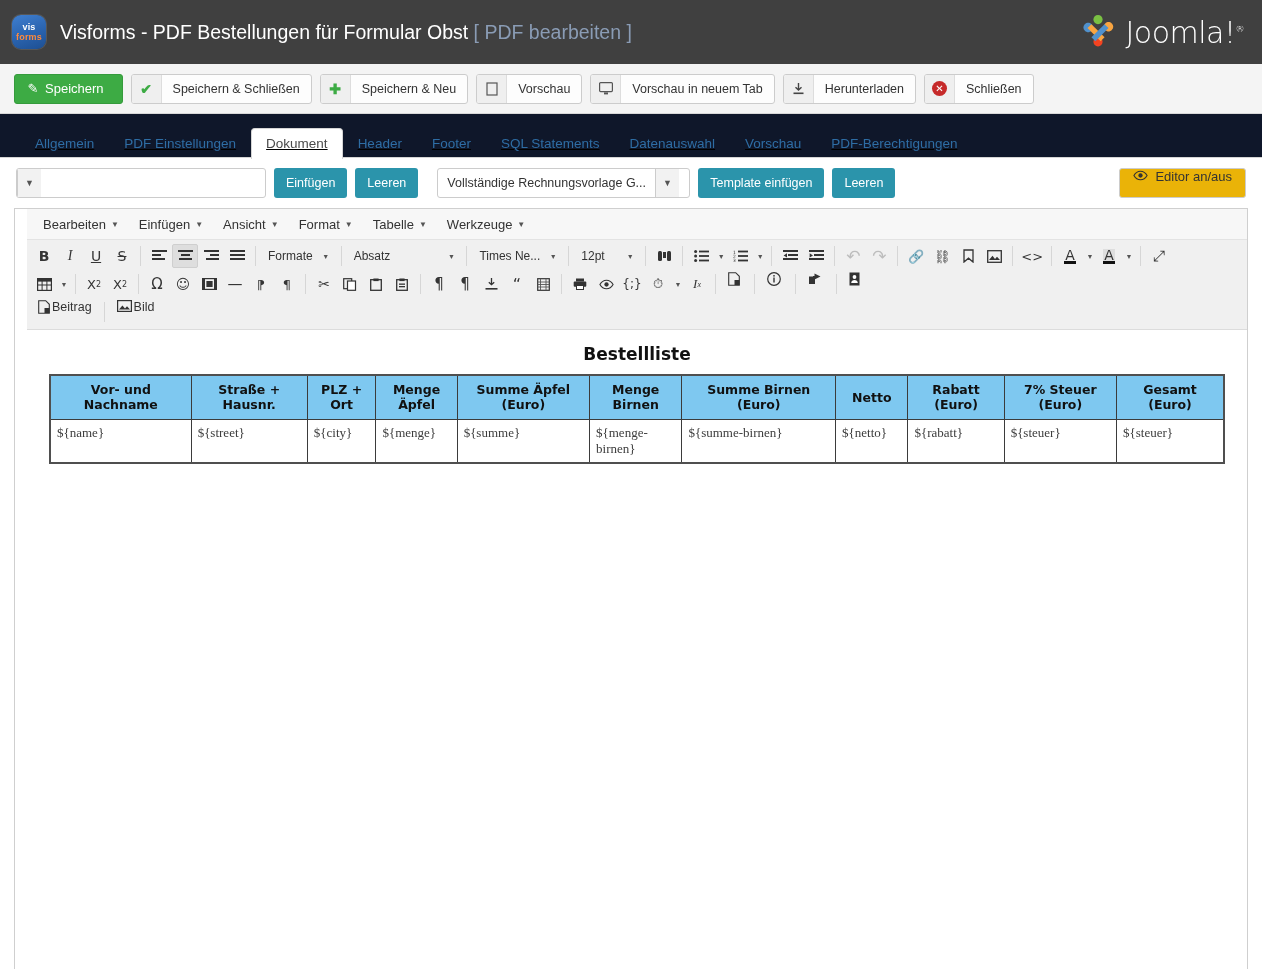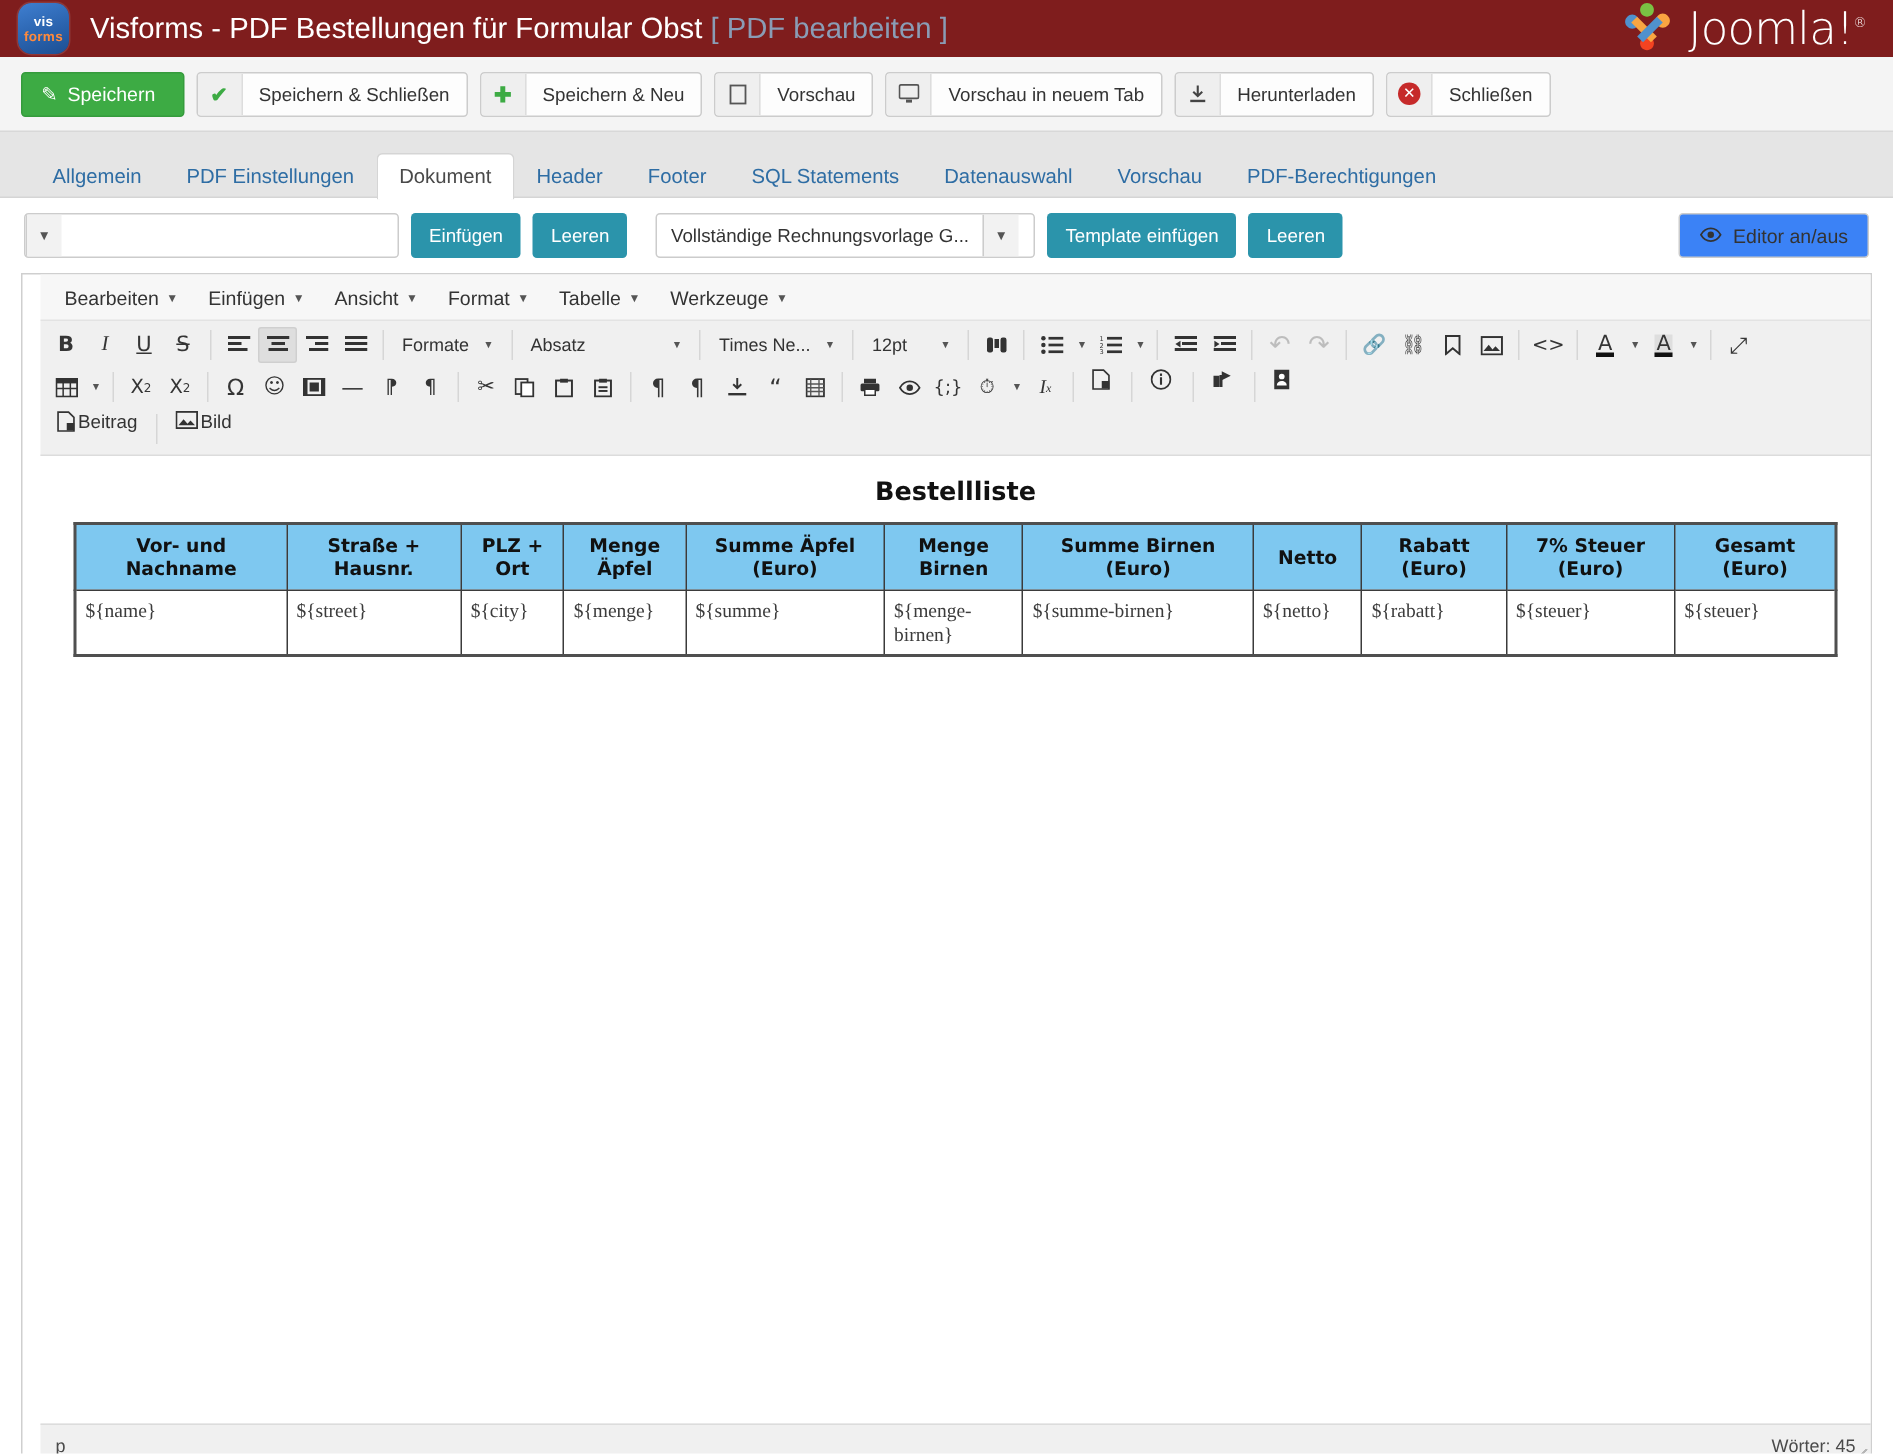--- a/index.html
+++ b/index.html
@@ -6,22 +6,22 @@
   html, body {
     margin: 0; padding: 0;
     width: 1262px; height: 969px;
     background: #ffffff;
     font-family: "Liberation Sans", sans-serif;
     overflow: hidden;
   }
 
   
   #topbar {
-    height: 38px;
-    background: #7f1d1d;
+    height: 64px;
+    background: #404040;
     display: flex;
     align-items: center;
     padding: 0 12px;
     position: relative;
   }
   #vis-logo {
     width: 34px; height: 34px;
     border-radius: 9px;
     background: linear-gradient(160deg,#3f7fd0 0%,#2a63ae 55%,#1d4f93 100%);
     display: flex; flex-direction: column;
@@ -104,21 +104,22 @@
     font-family: "DejaVu Sans", sans-serif;
   }
 
   
   #tabs {
     display: flex;
     align-items: center;
     padding: 14px 20px 0 20px;
     border-bottom: 1px solid #d5d5d5;
     height: 44px;
-    background: #e5e5e5;
+    background: #0f172a;
+    text-decoration: underline;
   }
   .tab {
     padding: 7px 14px;
     font-size: 13.5px;
     color: #2e6da4;
     cursor: pointer;
     border: 1px solid transparent;
     border-bottom: none;
     border-radius: 4px 4px 0 0;
     margin-bottom: -1px;
@@ -168,27 +169,27 @@
     color: #fff;
     border: none;
     border-radius: 3px;
     font-size: 12.5px;
     padding: 0 12px;
     cursor: pointer;
     font-family: "Liberation Sans", sans-serif;
   }
   #editor-toggle {
     margin-left: auto;
-    display: flex; align-items: center;
+    display: flex; align-items: flex-start;
     gap: 7px;
     height: 30px;
     padding: 0 13px;
     border: 1px solid #ccc;
     border-radius: 3px;
-    background: #3b82f6;
+    background: #eab308;
     font-size: 13px;
     color: #333;
     cursor: pointer;
   }
 
   
   #editor {
     margin: 0 14px;
     border: 1px solid #cfcfcf;
     background: #fff;

